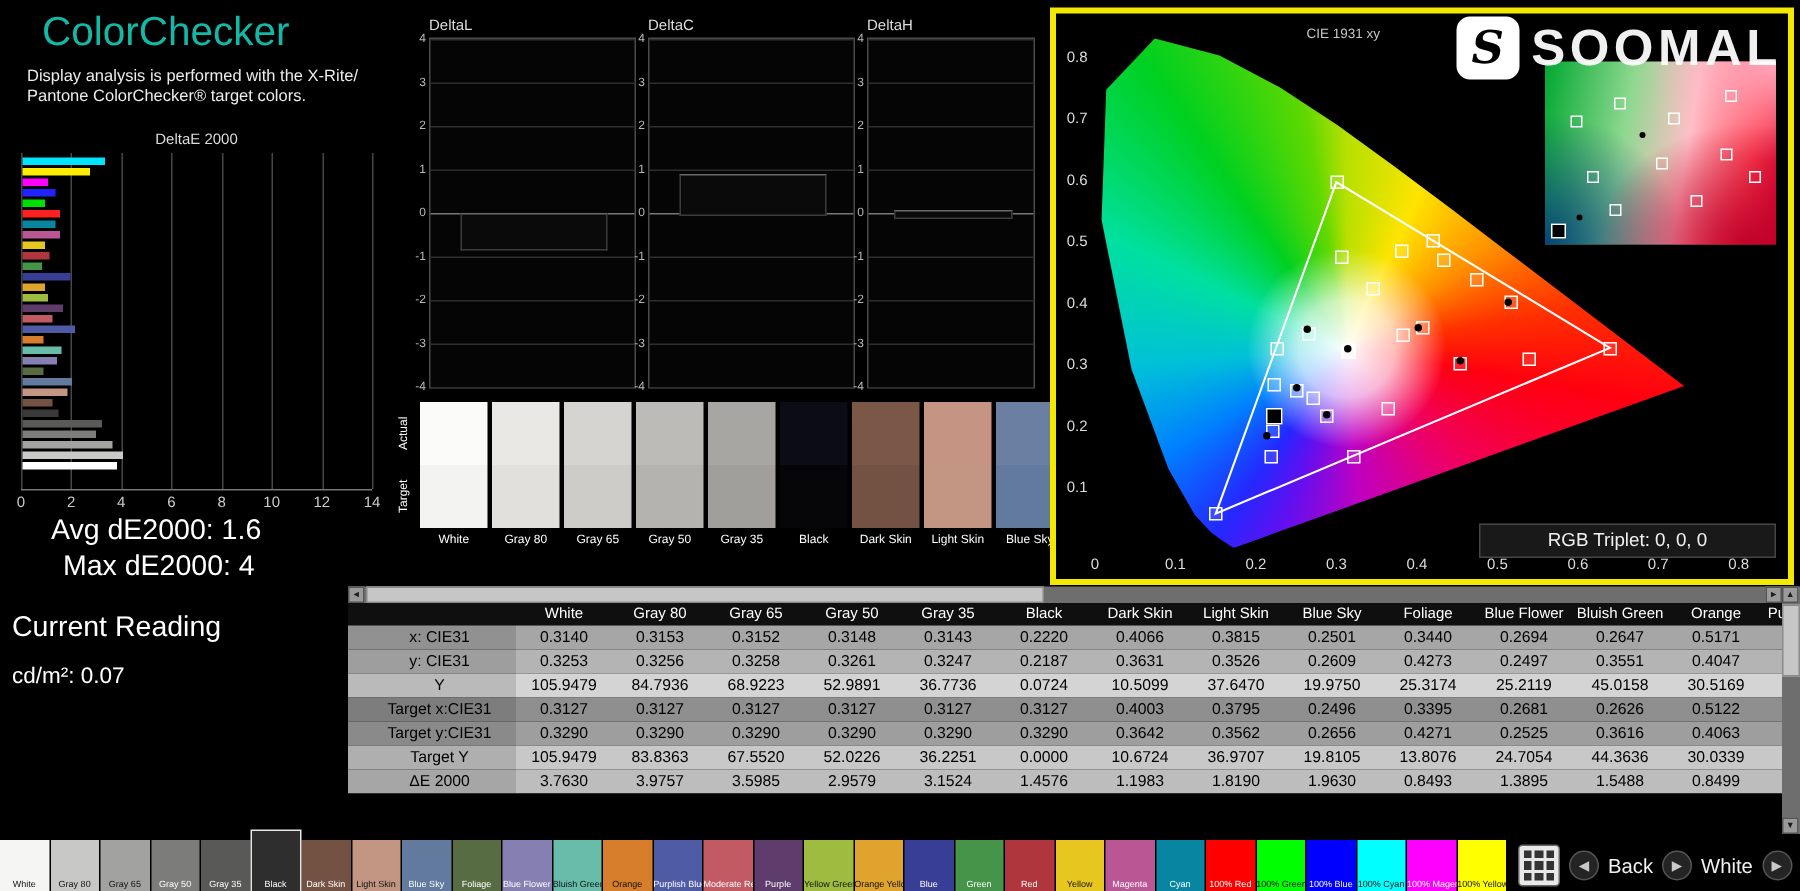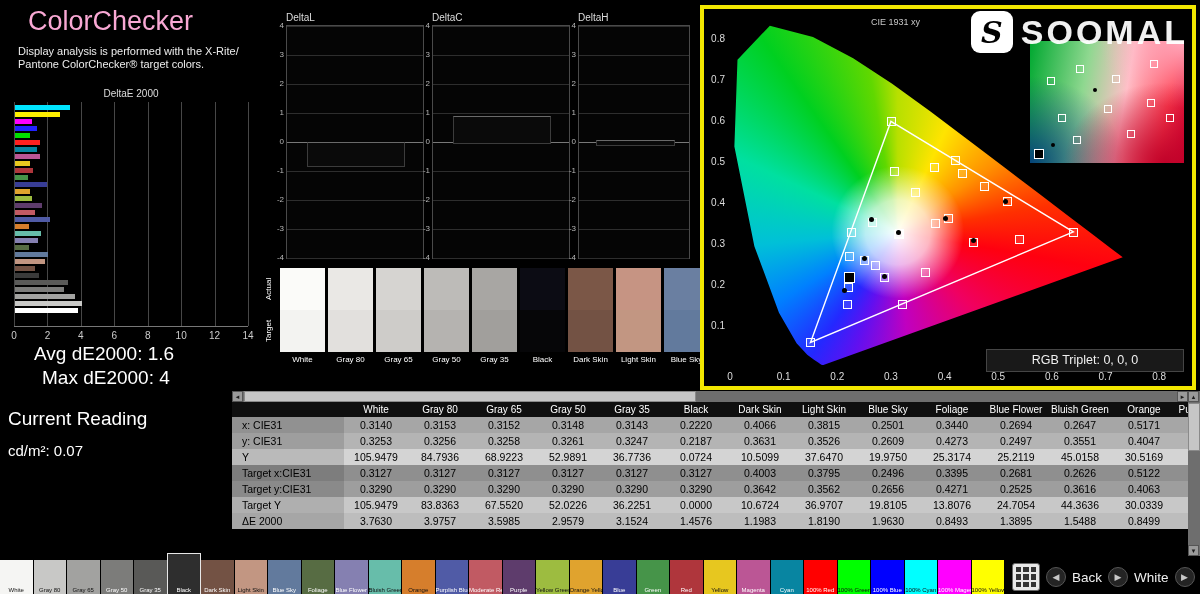--- a/index.html
+++ b/index.html
@@ -1,20 +1,20 @@
 <!DOCTYPE html>
 <html><head>
 <meta charset="utf-8">
 <style>
   html,body{margin:0;padding:0;background:#000;}
   #app{position:relative;width:1200px;height:594px;background:#000;overflow:hidden;
        font-family:"Liberation Sans",sans-serif;color:#fff;}
 
   
-  .ttl{position:absolute;left:28px;top:6px;font-size:27px;color:#f9a8d4;}
+  .ttl{position:absolute;left:28px;top:6px;font-size:27px;color:#14b8a6;}
   .sub{position:absolute;left:18px;top:45px;font-size:11px;line-height:13px;color:#ececec;}
 
   
   .dewrap{position:absolute;left:14px;top:88px;width:234px;}
   .detitle{text-align:center;font-size:10px;color:#ddd;height:14px;}
   .deplot{position:relative;width:234px;height:224px;border-bottom:1px solid #777;}
   .debarcol{position:absolute;left:1px;top:3px;display:flex;flex-direction:column;gap:2px;}
   .debar{height:5px;}
   .detick{position:absolute;font-size:10px;color:#ccc;transform:translateX(-50%);}
   .degrid{position:absolute;top:0;width:1px;background:#474747;}
@@ -58,21 +58,21 @@
            display:flex;flex-direction:column;}
   .vtrack{position:relative;flex:1;}
   .vthumb{position:absolute;left:0;top:1px;width:12px;height:48px;background:#c6c6c6;
           border:1px solid #8a8a8a;box-sizing:border-box;}
 
   
   .ctable{position:absolute;left:232px;top:402px;width:956px;overflow:hidden;}
   .trow{display:flex;height:16px;font-size:10.5px;color:#000;width:1008px;}
   .thead{height:15px;background:#0f0f0f;color:#fff;font-size:10px;}
   .tlabelcell{width:112px;flex:0 0 112px;box-sizing:border-box;padding-left:10px;line-height:16px;
-              text-align:left;background:rgba(0,0,0,0.12);white-space:nowrap;overflow:hidden;}
+              text-align:center;background:rgba(0,0,0,0.12);white-space:nowrap;overflow:hidden;}
   .thead .tlabelcell{background:transparent;}
   .tcell{width:64px;flex:0 0 64px;text-align:center;line-height:16px;white-space:nowrap;overflow:hidden;}
   .thead .tcell{line-height:15px;}
   .r0{background:#a6a6a6;} .r1{background:#b4b4b4;} .r2{background:#d4d4d4;}
   .r3{background:#8f8f8f;} .r4{background:#9e9e9e;} .r5{background:#c8c8c8;} .r6{background:#bdbdbd;}
 
   
   .cie{position:absolute;left:700px;top:5px;width:496px;height:385px;box-sizing:border-box;
        border:4px solid #f3e800;background:#000;}
   .horseshoe{position:absolute;left:26px;top:10px;width:456px;height:348px;

